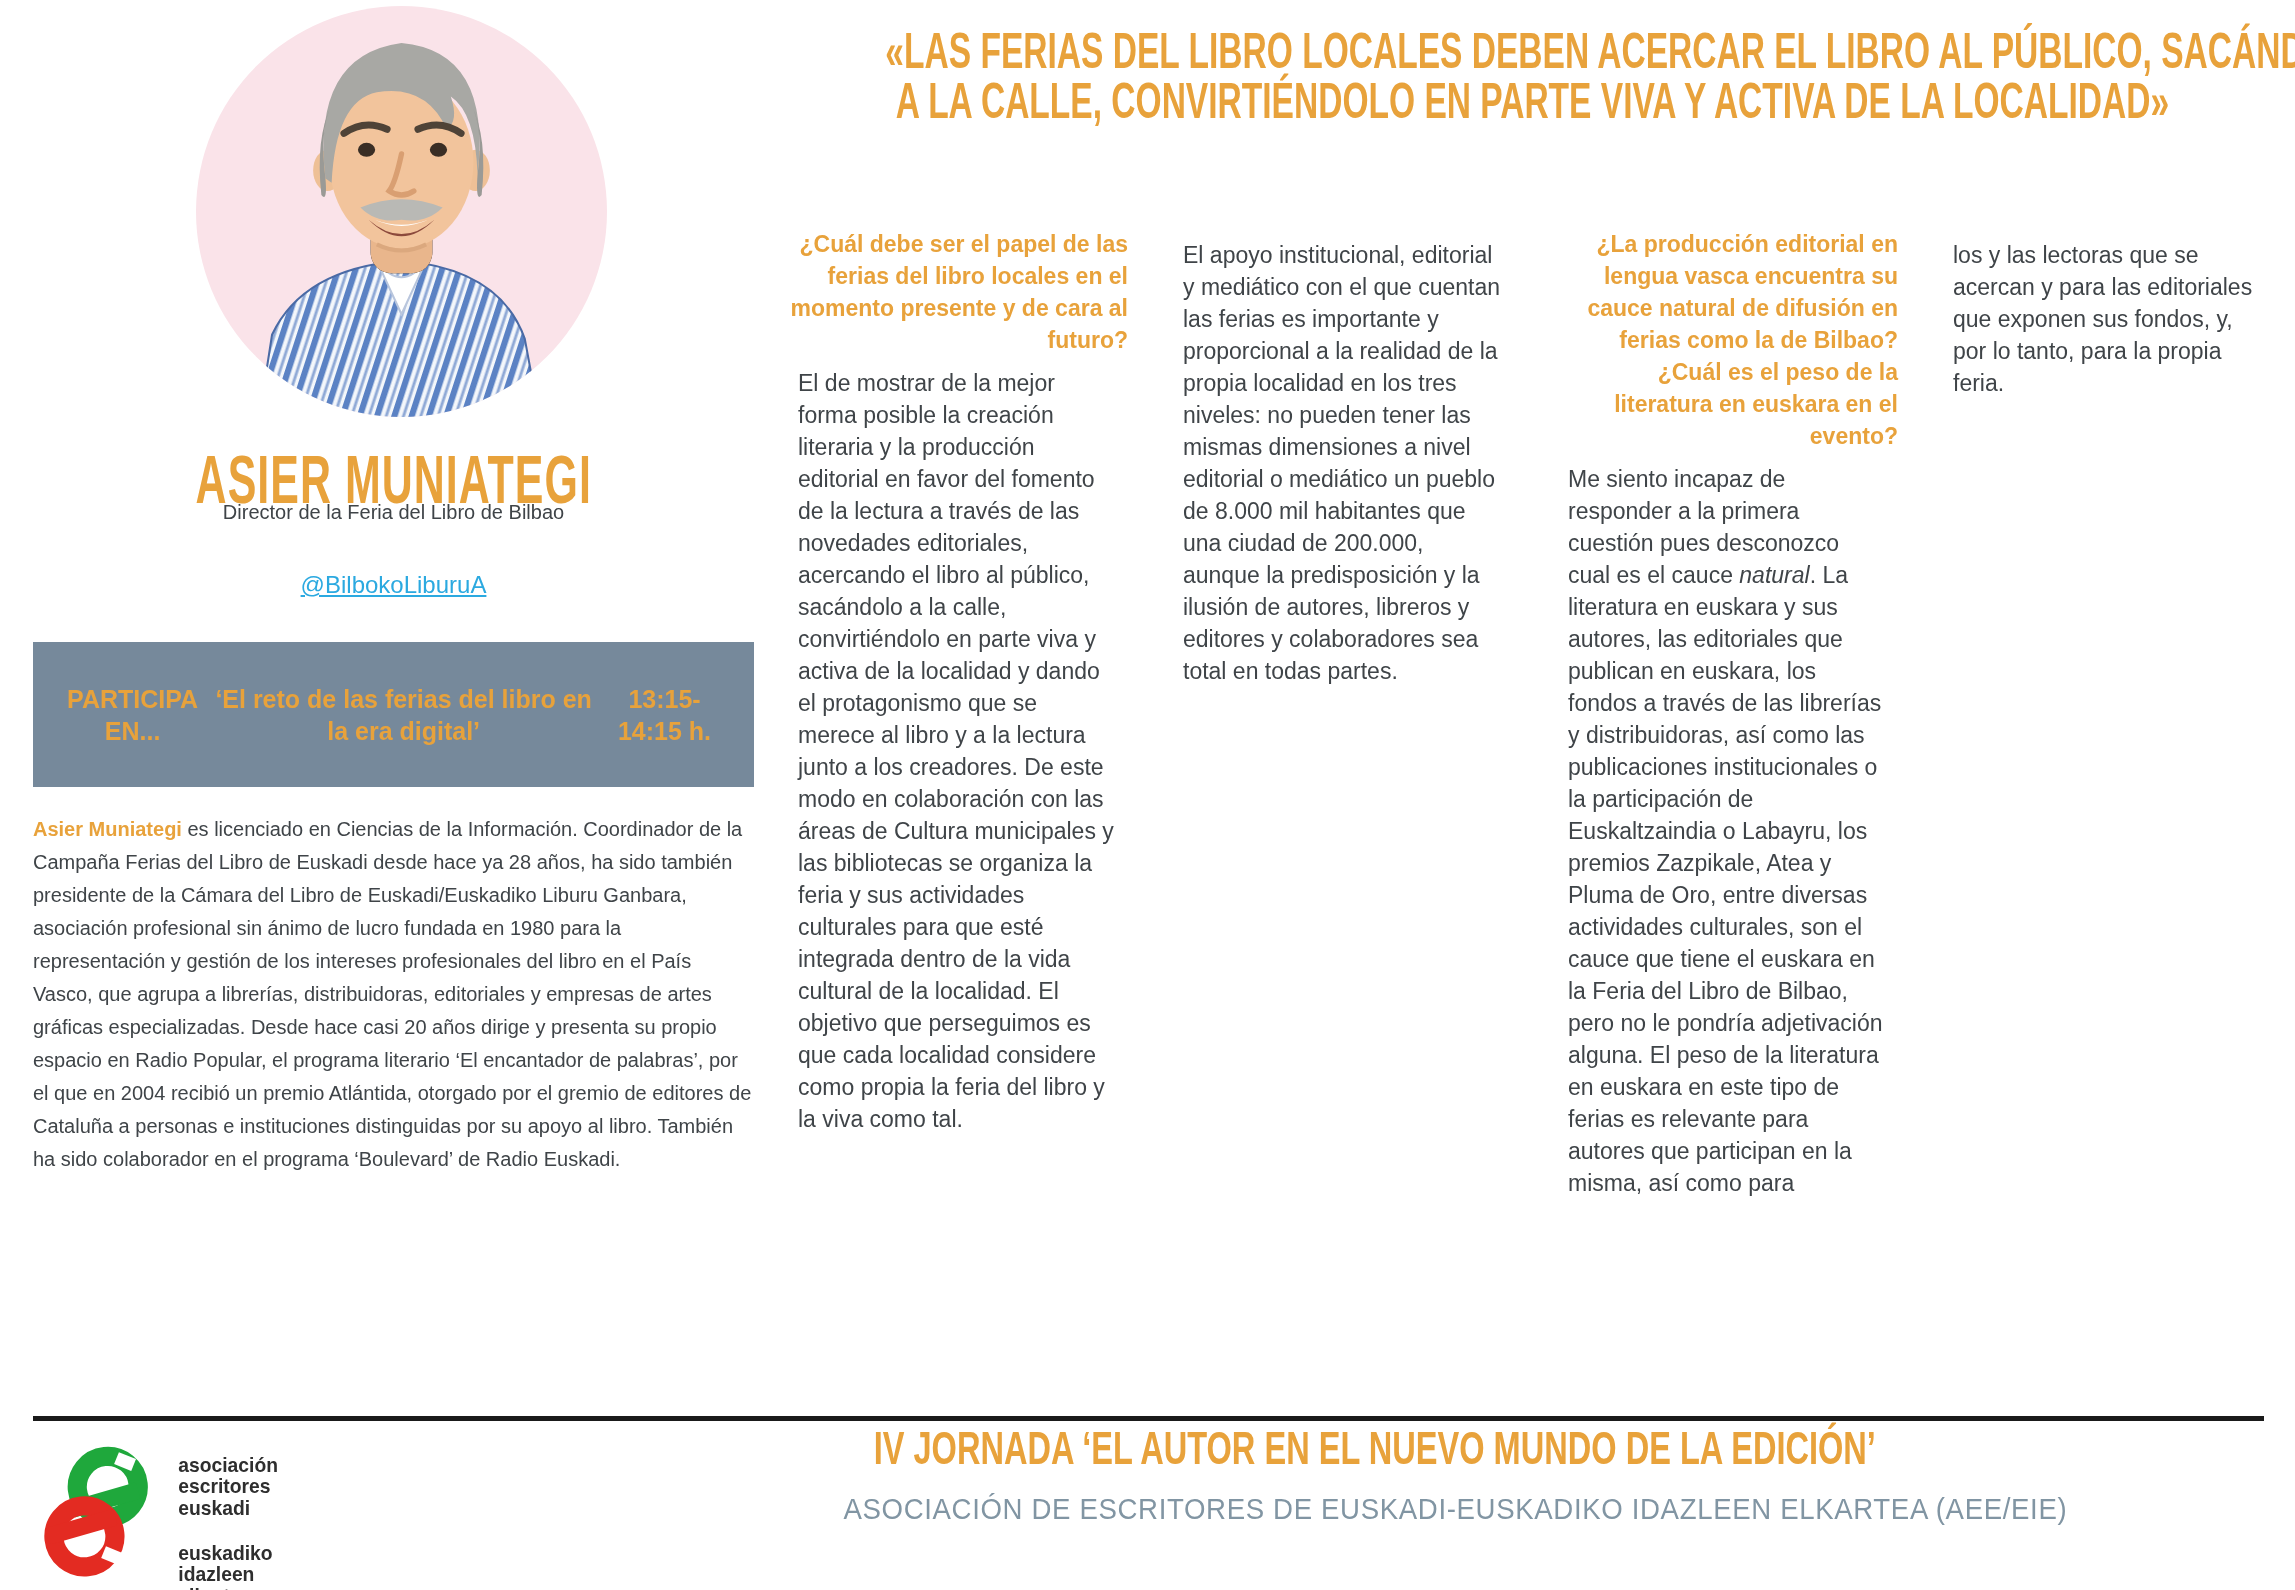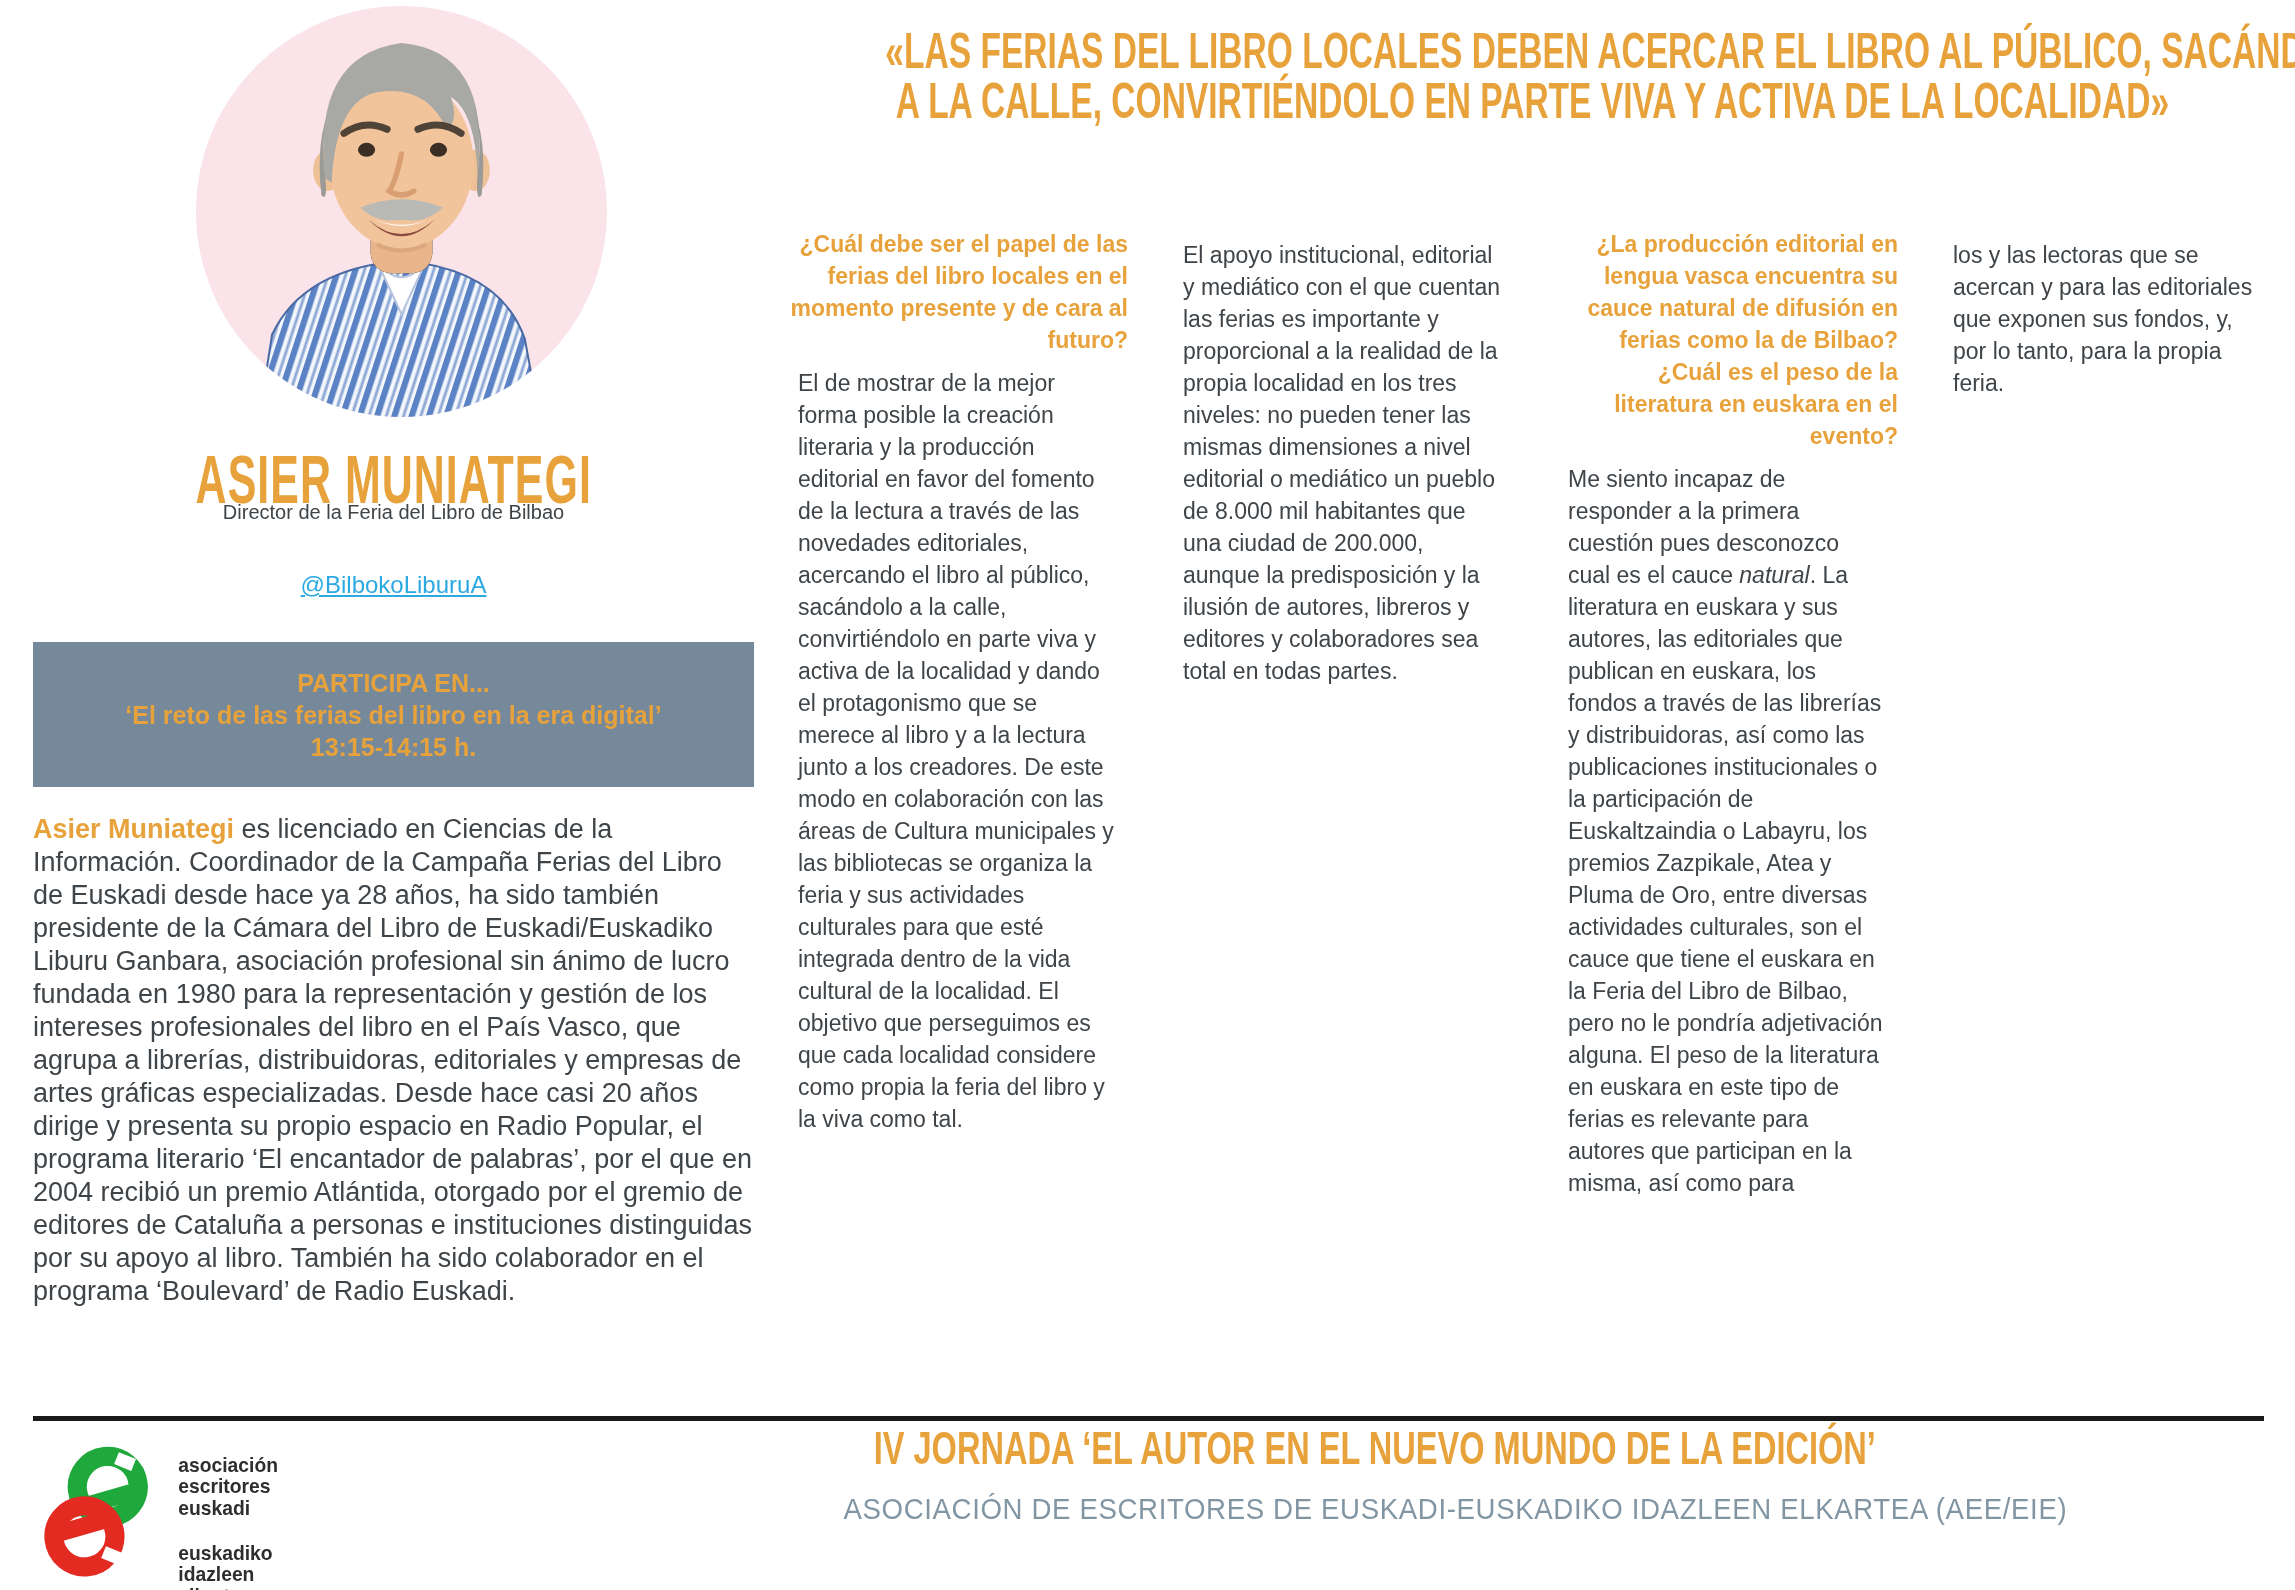--- a/index.html
+++ b/index.html
@@ -37,27 +37,27 @@
     position:absolute;left:0;top:501px;width:100%;text-align:center;
     font-size:20px;color:var(--text-dark,#3F4448);
   }
   .handle{
     position:absolute;left:0;top:571px;width:100%;text-align:center;
     font-size:24px;color:var(--link-blue,#2BA9E0);text-decoration:underline;cursor:pointer;
   }
   .session-box{
     position:absolute;left:0;top:642px;width:721px;height:145px;
     background:var(--box-gray,#76899B);
-    display:flex;flex-direction:column;justify-content:center;align-items:center;
+    display:flex;flex-direction:row;justify-content:center;align-items:center;
     text-align:center;color:var(--accent-orange,#E8A23B);font-weight:bold;
     font-size:25px;line-height:32px;padding:7px 28px;
   }
   .bio{
     position:absolute;left:0;top:813px;width:721px;
-    font-size:27px;line-height:33px;color:var(--text-dark,#3F4448);text-align:left;
+    font-size:20px;line-height:33px;color:var(--text-dark,#3F4448);text-align:left;
   }
   .bio .bio-lead{color:var(--accent-orange,#E8A23B);font-weight:bold;}
 
   
   .headline{
     position:absolute;left:780px;top:26px;width:1505px;text-align:center;
     color:var(--accent-orange,#E8A23B);font-weight:bold;font-size:39px;line-height:50px;
   }
   .headline .hline{display:block;white-space:nowrap;transform:scale(0.86,1.3);transform-origin:center;}
 

